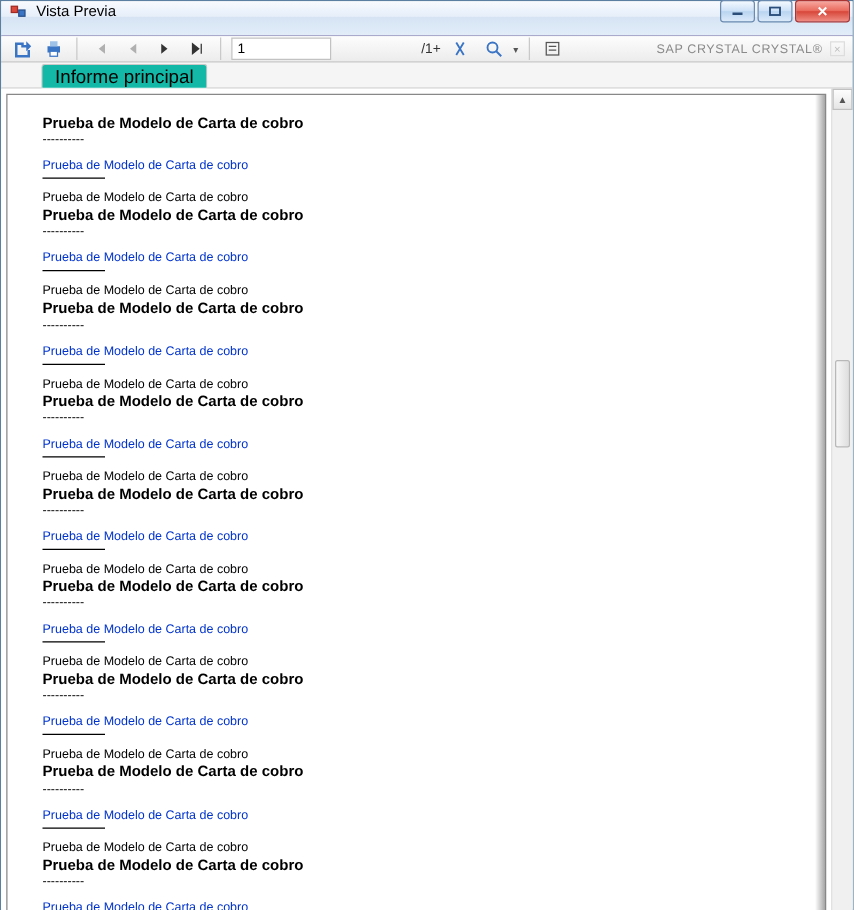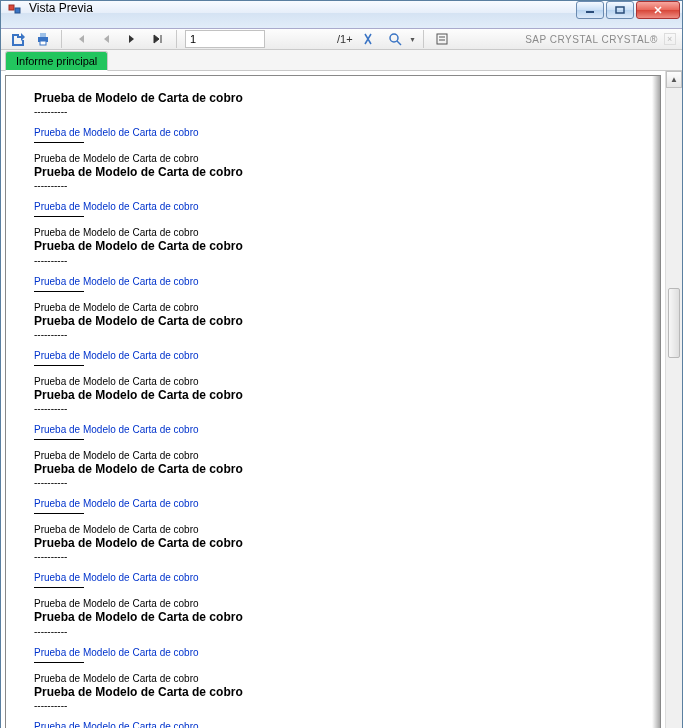--- a/index.html
+++ b/index.html
@@ -15,21 +15,21 @@
     width: 683px; height: 728px;
     border: 1px solid #5a7fa0;
     background: #f0f0f0;
     display: flex; flex-direction: column;
   }
   
   .titlebar {
     height: 28px;
     background: linear-gradient(to bottom, #f8fbff 0%, #e6eef9 45%, #d5e3f3 46%, #e2edf9 100%);
     border-bottom: 1px solid #aac;
-    display: flex; 
+    display: flex; align-items: center;
     padding: 0 2px 12px 6px;
   }
   .app-icon { width:16px; height:16px; margin-right:6px; display:flex; align-items:center; justify-content:center;}
   .app-icon svg { display:block; }
   .title-text { flex:0 0 auto; font-size:12px; color:#000; }
   .title-spacer { flex:1; }
   .win-btns { display:flex; gap:2px; }
   .win-btn {
     width:28px; height:18px;
     border:1px solid #6a8ab0;
@@ -74,24 +74,24 @@
   .brand-x { font-size:9px; color:#bbb; border:1px solid #ddd; width:12px; height:12px; display:flex; align-items:center; justify-content:center; }
   
   .tabstrip {
     height:22px; background:#f5f5f5;
     border-bottom:1px solid #c9c9c9;
     display:flex; align-items:flex-end;
     padding:0 4px;
   }
   .tab {
     height:20px; border:1px solid #c9c9c9; border-bottom:1px solid #fff;
-    background:#22c55e; padding:0 10px; font-size:11px;
+    background:#14b8a6; padding:0 10px; font-size:15px;
     display:flex; align-items:center;
     border-top-left-radius:3px; border-top-right-radius:3px;
-    position:relative; top:1px;
+    position:relative; top:1px;margin-left:28px;
   }
   
   .viewer {
     flex:1; background:#fff; position:relative;
     border-bottom:1px solid #c9c9c9;
     display:flex;
   }
   .doc-area {
     flex:1; overflow:hidden; padding:4px 0 4px 4px;
     background:#fff;

